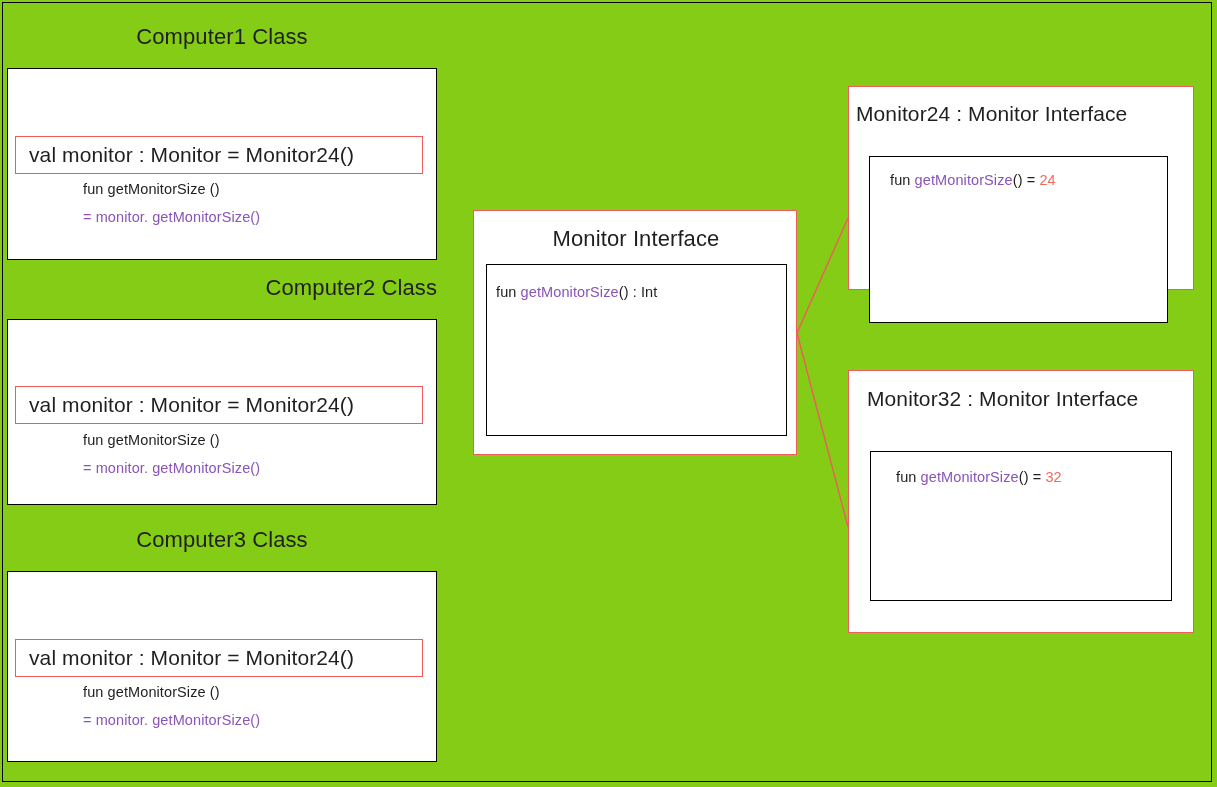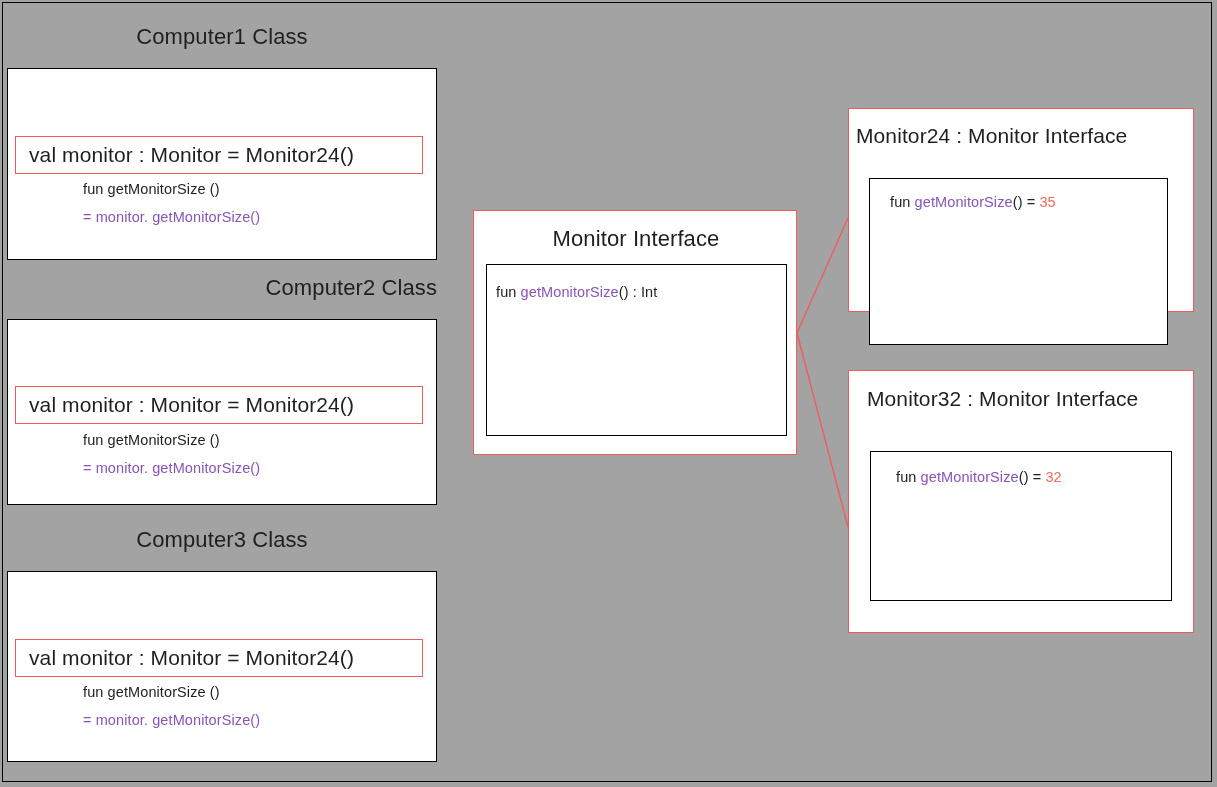--- a/index.html
+++ b/index.html
@@ -9,21 +9,21 @@
     background: #ffffff;
   }
   body {
     font-family: "Liberation Sans", sans-serif;
     color: #1a1a1a;
   }
   #canvas {
     position: relative;
     width: 1217px;
     height: 787px;
-    background: #a3a3a3;
+    background: #84cc16;
     overflow: hidden;
   }
   .page-border {
     position: absolute;
     left: 2px;
     top: 2px;
     width: 1210px;
     height: 780px;
     border: 1.5px solid #000000;
     box-sizing: border-box;
@@ -173,27 +173,27 @@
 
     <div class="grp-title" style="left:0px; top:15px; width:324px;">Monitor Interface</div>
 
     <div class="blk-box" style="left:12px; top:53px; width:301px; height:172px;">
       <div class="code-line" style="left:9px; top:19px;">
         <span class="kw">fun </span><span class="fname">getMonitorSize</span><span class="punct">()</span><span class="punct"> : Int</span>
       </div>
     </div>
   </div>
 
-  <div class="red-box" style="left:848px; top:108px; width:346px; height:204px;">
+  <div class="red-box" style="left:848px; top:86px; width:346px; height:204px;">
 
     <div class="panel-title" style="left:7px; top:15px;">Monitor24 : Monitor Interface</div>
 
     <div class="blk-box" style="left:20px; top:69px; width:299px; height:167px;">
       <div class="code-line" style="left:20px; top:15px;">
-        <span class="kw">fun </span><span class="fname">getMonitorSize</span><span class="punct">()</span><span class="punct"> = </span><span class="num">35</span>
+        <span class="kw">fun </span><span class="fname">getMonitorSize</span><span class="punct">()</span><span class="punct"> = </span><span class="num">24</span>
       </div>
     </div>
   </div>
 
   <div class="red-box" style="left:848px; top:370px; width:346px; height:263px;">
 
     <div class="panel-title" style="left:18px; top:16px;">Monitor32 : Monitor Interface</div>
 
     <div class="blk-box" style="left:21px; top:80px; width:302px; height:150px;padding-left:38px;">
       <div class="code-line" style="left:25px; top:17px;">

